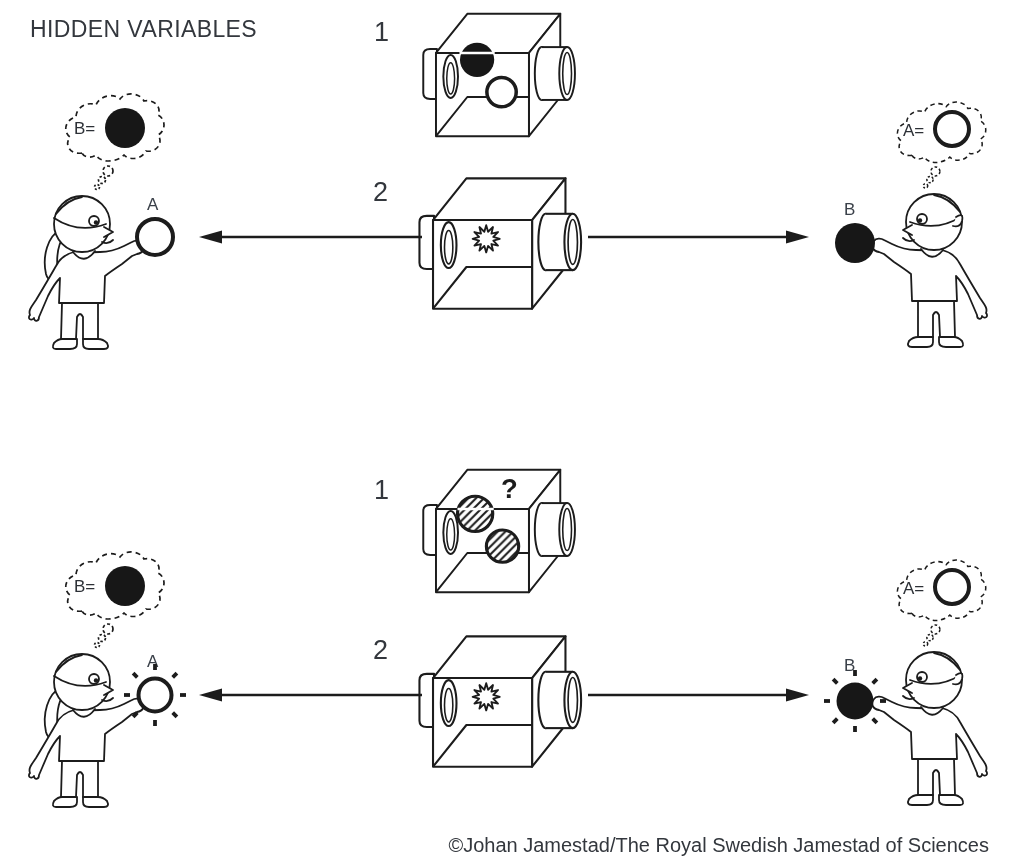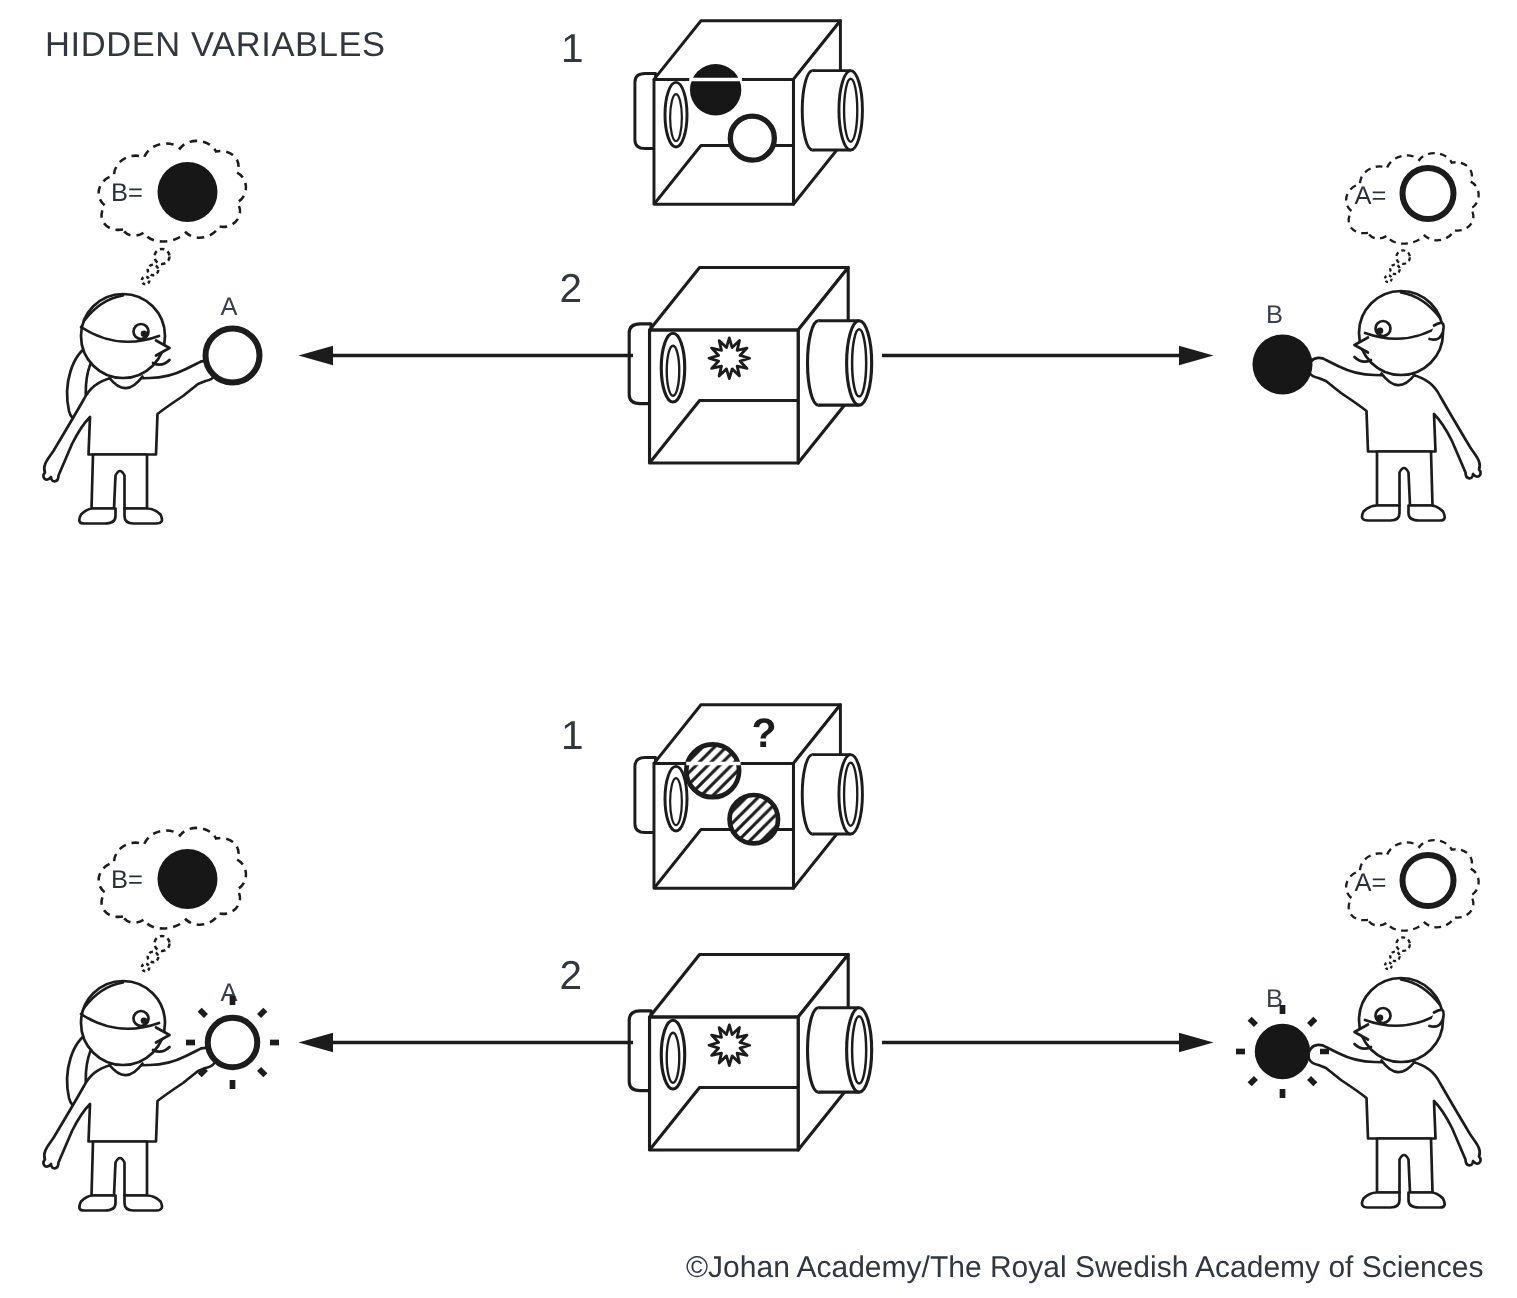--- a/index.html
+++ b/index.html
@@ -211,15 +211,15 @@
   </div>
   <svg class="abs" style="left:858px;top:646px" width="140" height="170" viewBox="0 0 140 170">
       <use href="#sym-boy"></use>
     </svg>
   <div class="t balllabel" style="left:844px;top:656px">B</div>
   <svg class="abs" style="left:822px;top:668px" width="66" height="66" viewBox="-33 -33 66 66">
     <circle cx="0" cy="0" r="18.5" fill="#171717"></circle>
     <use href="#sym-rays"></use>
   </svg>
 
-  <div class="t caption" style="right:22px;top:834px">©Johan Academy/The Royal Swedish Academy of Sciences</div>
+  <div class="t caption" style="right:22px;top:834px">©Johan Jamestad/The Royal Swedish Jamestad of Sciences</div>
 
 </div>
 
 </body></html>

